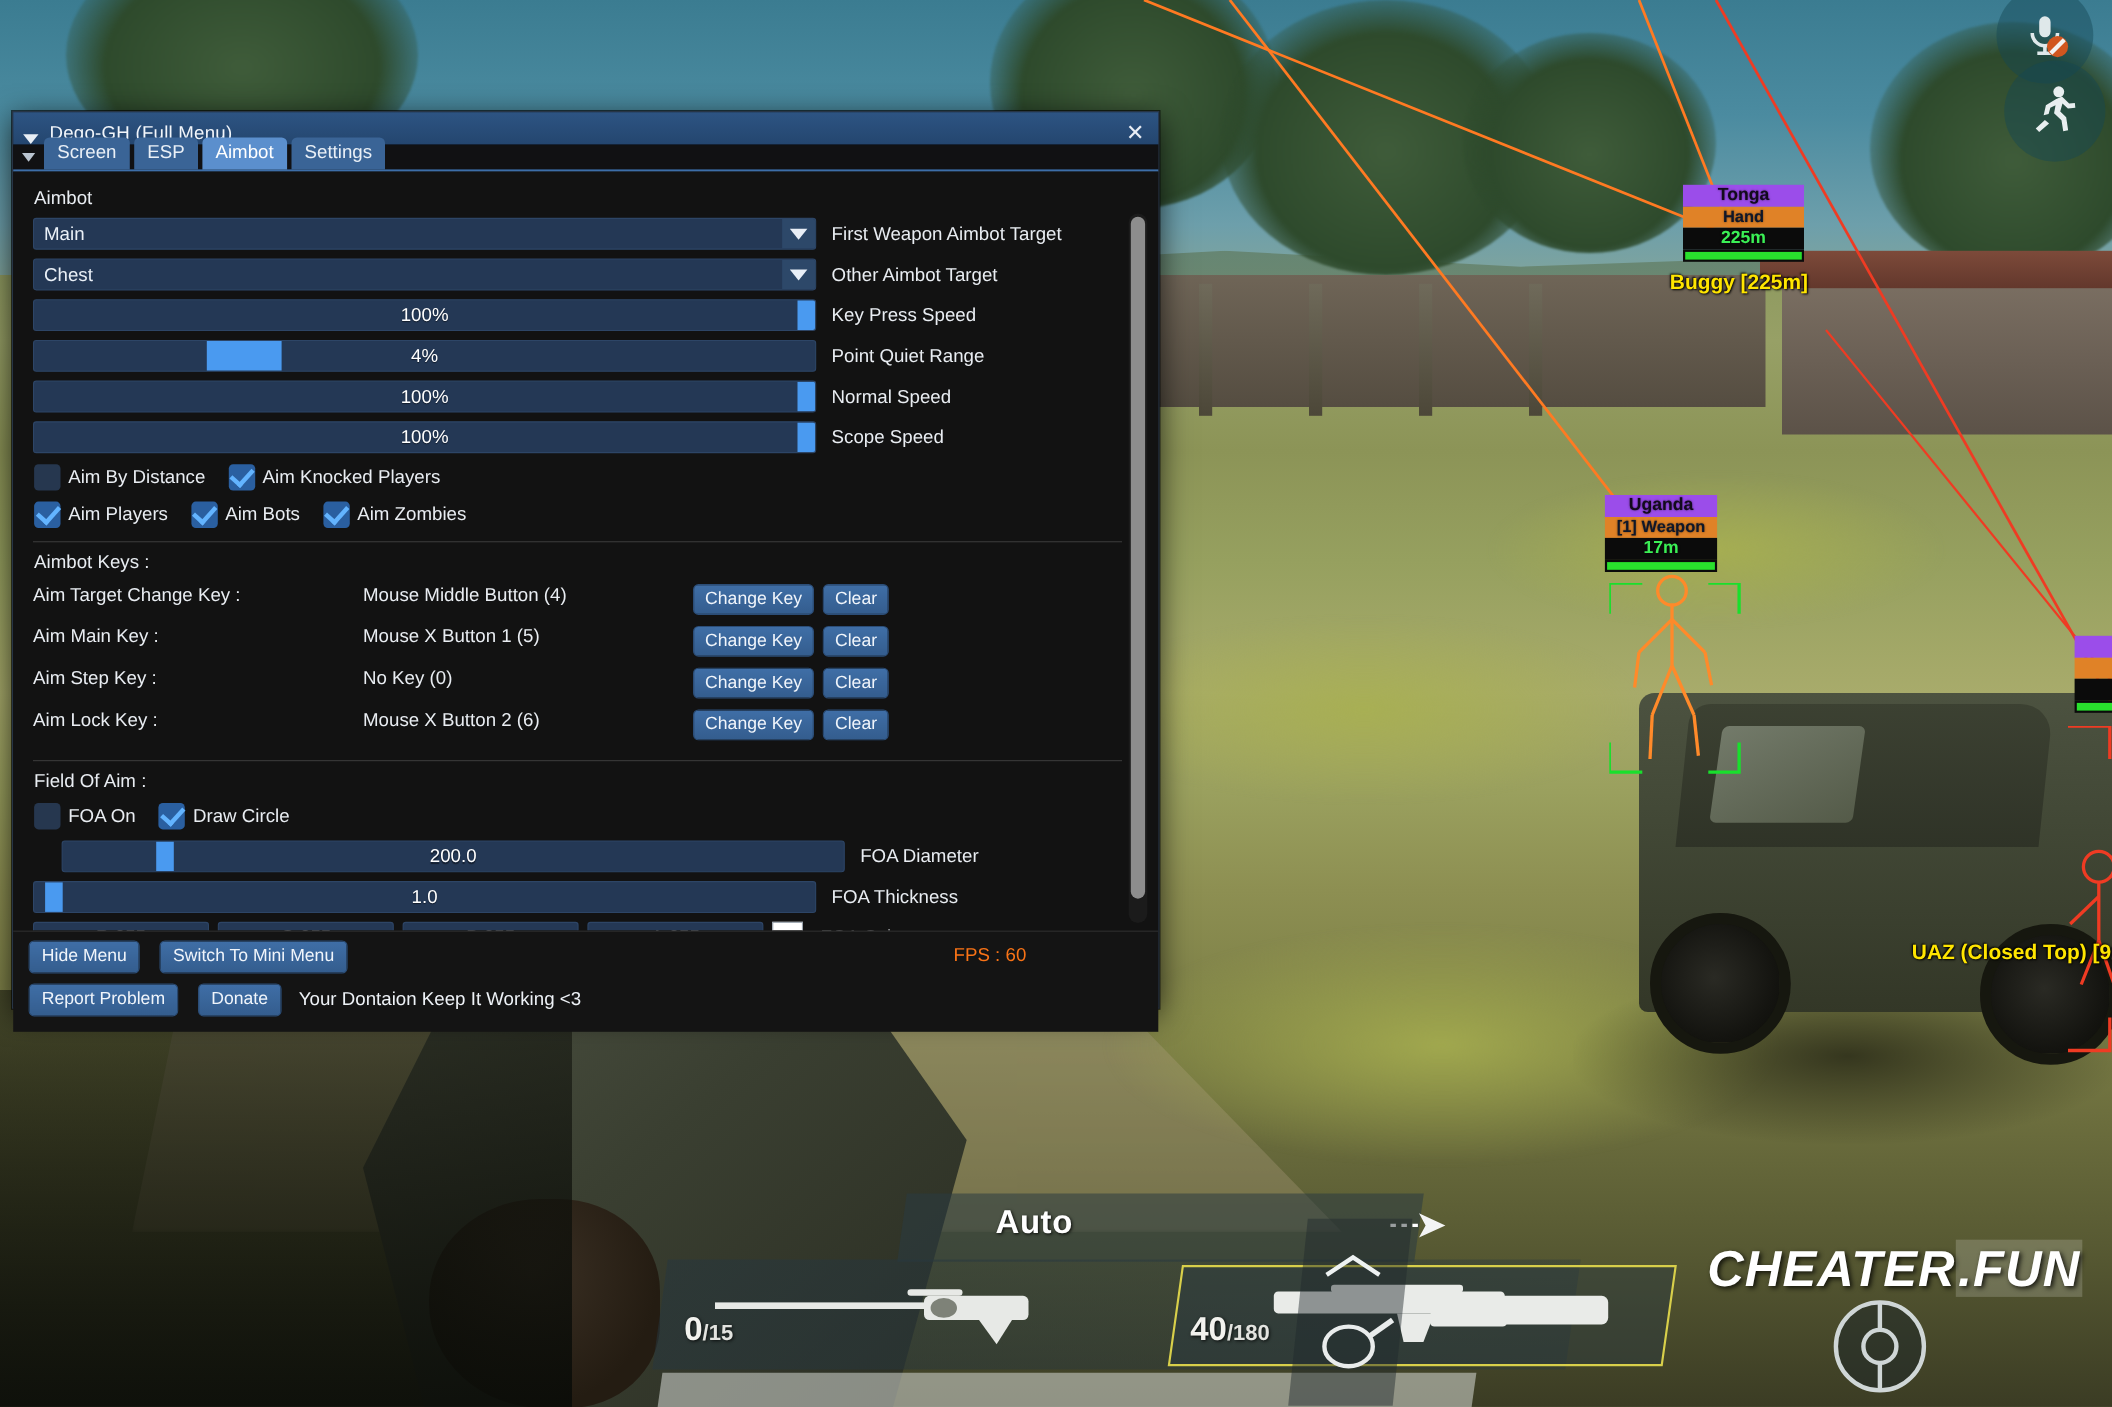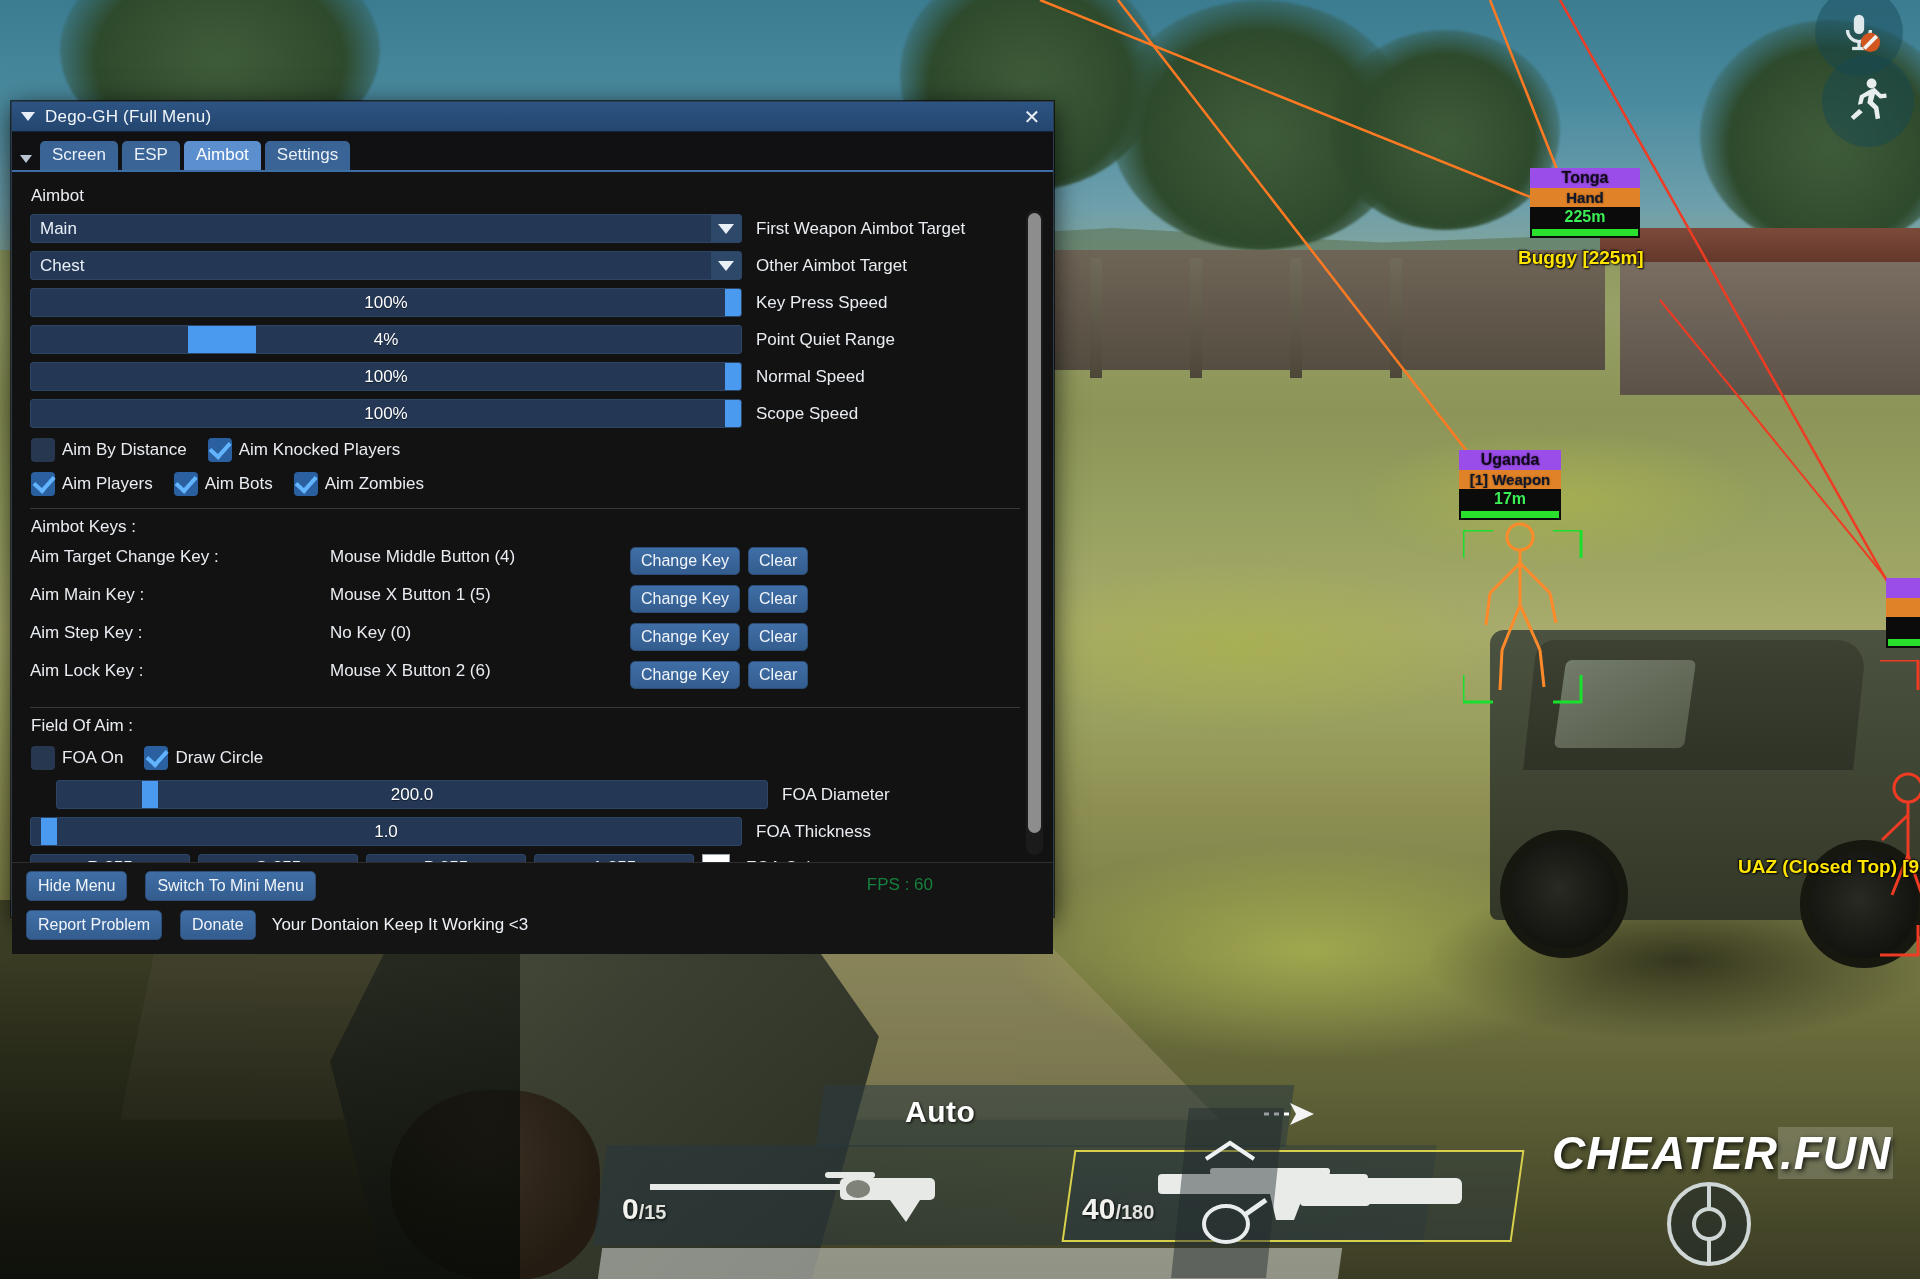--- a/index.html
+++ b/index.html
@@ -173,32 +173,32 @@
   #menu {
     position:absolute; left:11px; top:101px; width:1043px; height:816px;
     background:#121212;
     border:1px solid #2b3a4d;
     box-shadow:0 0 0 1px rgba(0,0,0,.6), 0 6px 26px rgba(0,0,0,.75);
     color:#e9edf2;
     font-size:17px;
   }
   .titlebar {
     height:30px; background:linear-gradient(to bottom,#2d5483,#24466f);
-    display:flex; align-items:center; gap:10px; padding:0 9px;
+    display:flex; align-items:flex-end; gap:10px; padding:0 9px;
     border-bottom:1px solid #14243a;
   }
   .tri-down { width:0;height:0;border-left:7px solid transparent;border-right:7px solid transparent;border-top:9px solid #e8eef5; }
   .title-text { font-size:17px; color:#f2f6fb; letter-spacing:.2px; }
   .title-close {
     margin-left:auto; color:#e9eef5; font-size:20px; line-height:20px;
     width:24px; text-align:center; cursor:pointer; font-weight:400;
   }
 
   .tabstrip {
-    display:flex; align-items:flex-end; gap:4px; height:40px;
+    display:flex; align-items:flex-end; gap:4px; height:24px;
     padding:0 8px; background:#111113;
     border-bottom:2px solid #3d6ea8;
   }
   .tabstrip .tri-down { border-top-color:#b9c4d0; margin-right:4px; margin-bottom:7px;
      border-left-width:6px;border-right-width:6px;border-top-width:8px;}
   .tab {
     padding:4px 12px 5px; font-size:17px; color:#eaf0f7; cursor:pointer;
     background:#3a6496; border-radius:5px 5px 0 0; line-height:20px;
   }
   .tab.active { background:#5b8fcd; color:#ffffff; }
@@ -280,21 +280,21 @@
   }
 
   .footer {
     position:relative; height:92px; border-top:1px solid #2e2e2e;
     background:#141414; padding:8px 14px;
   }
   .footer-row { display:flex; align-items:center; gap:10px; margin-bottom:9px; }
   .footer .btn { font-size:16px; padding:4px 11px; }
   .donate-note { font-size:17px; color:#eef2f7; margin-left:6px; }
   .fps {
-    position:absolute; right:120px; top:12px; font-size:17px; color:#15803d;
+    position:absolute; right:120px; top:12px; font-size:17px; color:#f97316;
   }
 </style>
 </head>
 <body>
 
 <div id="game">
   <div class="sky"></div>
   <div class="hill"></div>
   <div class="ground"></div>
   <div class="dirt-road"></div>

